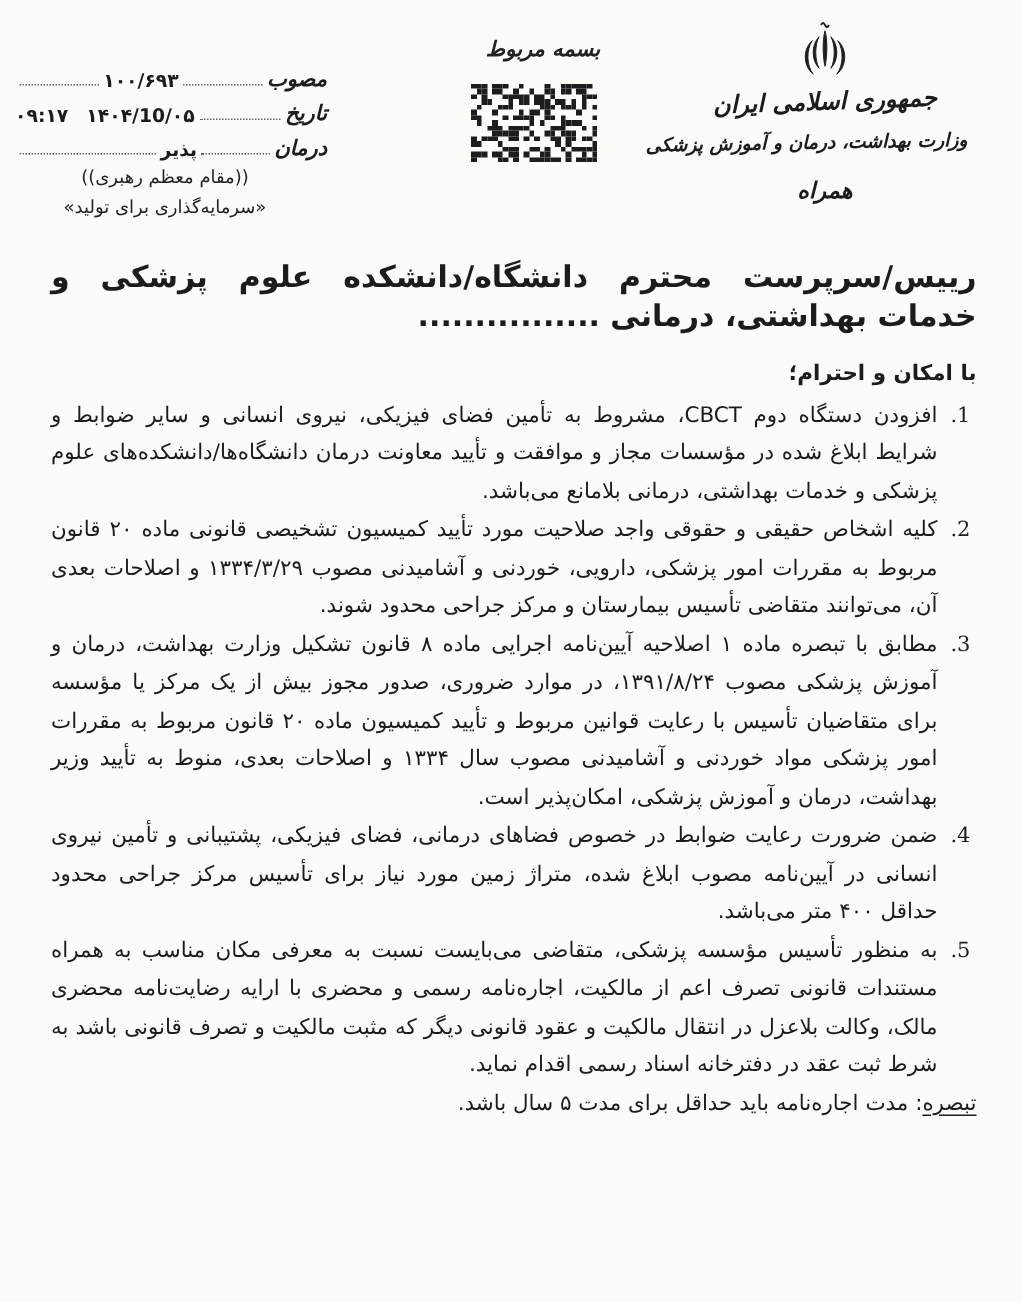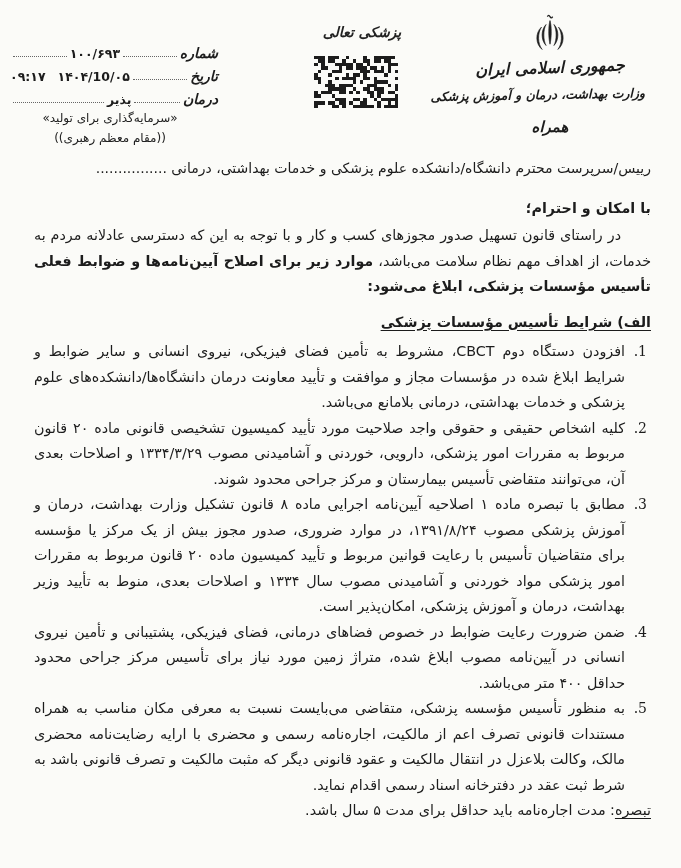--- a/index.html
+++ b/index.html
@@ -63,65 +63,65 @@
     font-weight:bold;font-style:italic;font-size:15px;margin-top:16px;
   }
   
   .body{
     position:absolute;top:156px;right:30px;left:34px;
     font-size:14.3px;line-height:25.5px;
     text-align:justify;
   }
   .bold{font-weight:bold;}
   .u{text-decoration:underline;text-underline-offset:3px;}
-  .recipient{font-weight:normal;margin:0 0 14px 0;font-size:14px;}
+  .recipient{font-weight:bold;margin:16px 0 14px 0;font-size:20px;}
   .salutation{font-weight:bold;margin:0 0 2px 0;}
   .intro{margin:0;text-indent:30px;}
   .section-title{margin:10px 0 4px 0;font-weight:bold;}
   .li{position:relative;padding-right:26px;margin:0;}
   .li .num{
     position:absolute;right:4px;top:0;
     font-family:"DejaVu Serif","Liberation Serif",serif;
     font-size:14px;
   }
   .note{margin:0;}
   .note .note-label{text-decoration:underline;text-underline-offset:3px;}
 </style>
 </head>
 <body>
 
 <div class="page">
 
   <div class="meta">
     <div class="meta-row">
-      <span class="meta-label">شماره</span>
+      <span class="meta-label">مصوب</span>
       <span class="leader"></span>
       <span class="meta-value">۱۰۰/۶۹۳</span>
       <span class="leader"></span>
     </div>
     <div class="meta-row">
       <span class="meta-label">تاریخ</span>
       <span class="leader"></span>
       <span class="meta-value">۱۴۰۴/10/۰۵</span>
       <span class="meta-time">۰۹:۱۷</span>
     </div>
     <div class="meta-row">
       <span class="meta-label">درمان</span>
       <span class="leader"></span>
       <span class="meta-value">پذیر</span>
       <span class="leader" style="flex:2 1 auto;"></span>
     </div>
   </div>
 
   <div class="motto">
+    <div>((مقام معظم رهبری))</div>
     <div>«سرمایه‌گذاری برای تولید»</div>
-    <div>((مقام معظم رهبری))</div>
   </div>
 
-  <div class="bismillah">پزشکی تعالی</div>
+  <div class="bismillah">بسمه مربوط</div>
   <div class="qr">
       <div style="background: transparent;"></div>
       <div style="background: rgb(29, 29, 29);"></div>
       <div style="background: rgb(29, 29, 29);"></div>
       <div style="background: rgb(29, 29, 29);"></div>
       <div style="background: rgb(29, 29, 29);"></div>
       <div style="background: rgb(29, 29, 29);"></div>
       <div style="background: rgb(29, 29, 29);"></div>
       <div style="background: transparent;"></div>
       <div style="background: transparent;"></div>
@@ -490,23 +490,21 @@
       </g>
     </svg>
     <div class="gov-line1">جمهوری اسلامی ایران</div>
     <div class="gov-line2">وزارت بهداشت، درمان و آموزش پزشکی</div>
     <div class="gov-line3">همراه</div>
   </div>
 
   <div class="body">
     <p class="recipient">رییس/سرپرست محترم دانشگاه/دانشکده علوم پزشکی و خدمات بهداشتی، درمانی ................</p>
     <p class="salutation">با امکان و احترام؛</p>
-    <p class="intro"><span>در راستای قانون تسهیل صدور مجوزهای کسب و کار و با توجه به این که دسترسی عادلانه مردم به خدمات، از اهداف مهم نظام سلامت می‌باشد، </span><span class="bold">موارد زیر برای اصلاح آیین‌نامه‌ها و ضوابط فعلی تأسیس مؤسسات پزشکی، ابلاغ می‌شود:</span></p>
-
-    <p class="section-title"><span class="u">الف) شرایط تأسیس مؤسسات پزشکی</span></p>
+
 
     <p class="li">
       <span class="num">1.</span>
       <span>افزودن دستگاه دوم CBCT، مشروط به تأمین فضای فیزیکی، نیروی انسانی و سایر ضوابط و شرایط ابلاغ شده در مؤسسات مجاز و موافقت و تأیید معاونت درمان دانشگاه‌ها/دانشکده‌های علوم پزشکی و خدمات بهداشتی، درمانی بلامانع می‌باشد.</span>
     </p>
     <p class="li">
       <span class="num">2.</span>
       <span>کلیه اشخاص حقیقی و حقوقی واجد صلاحیت مورد تأیید کمیسیون تشخیصی قانونی ماده ۲۰ قانون مربوط به مقررات امور پزشکی، دارویی، خوردنی و آشامیدنی مصوب ۱۳۳۴/۳/۲۹ و اصلاحات بعدی آن، می‌توانند متقاضی تأسیس بیمارستان و مرکز جراحی محدود شوند.</span>
     </p>
     <p class="li">

